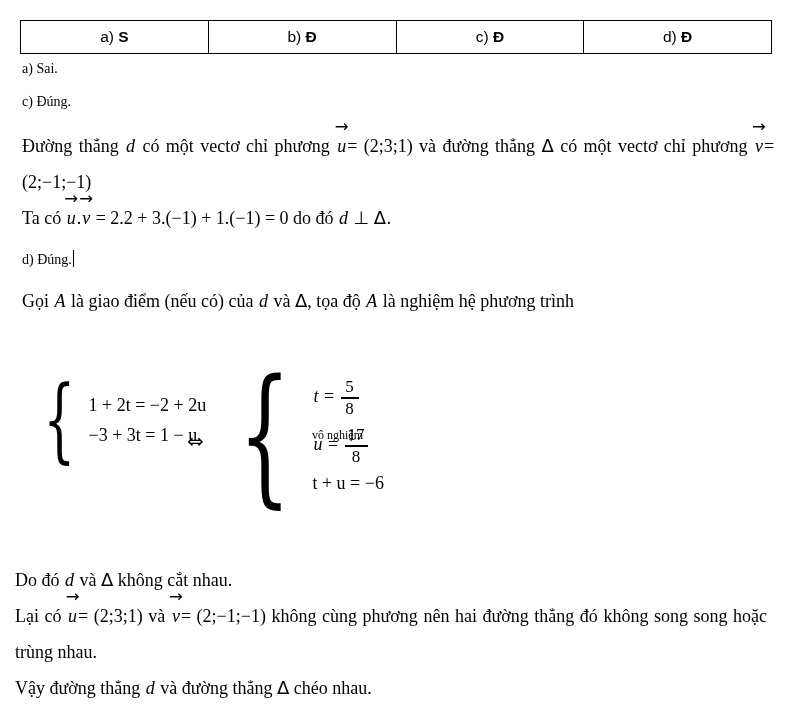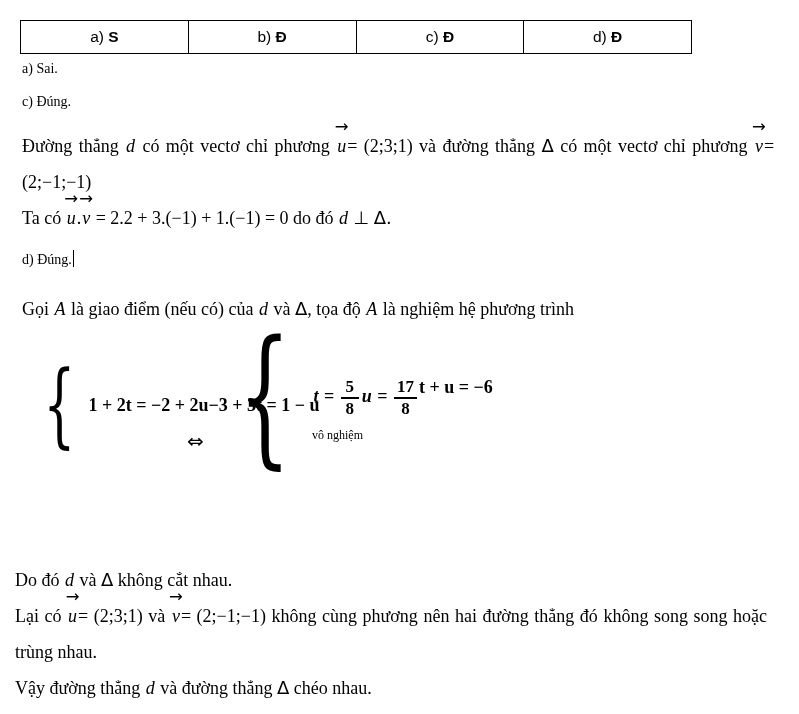--- a/index.html
+++ b/index.html
@@ -14,21 +14,21 @@
     font-family: "Liberation Serif", "DejaVu Serif", serif;
     color: #000000;
     overflow: hidden;
   }
 
   
   .answer-table {
     position: absolute;
     left: 20px;
     top: 20px;
-    width: 672px;
+    width: 752px;
     border-collapse: collapse;
     table-layout: fixed;
   }
   .answer-table td {
     border: 1.6px solid #000;
     height: 32px;
     text-align: center;
     vertical-align: middle;
     font-family: "Liberation Sans", "DejaVu Sans", sans-serif;
     font-size: 15.5px;
@@ -117,24 +117,23 @@
   .brace {
     font-family: "DejaVu Serif", serif;
     font-size: 92px;
     line-height: 0;
     font-weight: 300;
     transform: scaleX(0.55);
     display: inline-block;
   }
   .eqrows {
     display: flex;
-    flex-direction: row;
+    flex-direction: column;
     justify-content: center;
     font-size: 18px;
-    font-weight: bold;
   }
   .eqrow { white-space: nowrap; line-height: 30px; }
 
   .sysA { left: 8px; top: 8px; }
   .iff {
     position: absolute;
     left: 165px;
     top: 47px;
     font-size: 20px;
     font-family: "DejaVu Sans", sans-serif;
@@ -224,21 +223,21 @@
   <div class="mathline">
     <span>Ta có</span>
     <span class="vec"><span class="arw">→</span><span>u</span></span><span>.</span><span class="vec"><span class="arw">→</span><span>v</span></span>
     <span>= 2.2 + 3.(−1) + 1.(−1) = 0</span>
     <span>do đó</span>
     <i class="v">d</i>
     <span class="sym">⊥</span>
     <span class="sym">Δ.</span>
   </div>
 
-  <div class="line" style="margin-top:14px; margin-bottom:24px">
+  <div class="line" style="margin-top:14px; margin-bottom:16px">
     <span>d) Đúng.</span><span class="caret"></span>
   </div>
 
   <div class="para">
     <span>Gọi</span>
     <i class="v">A</i>
     <span>là giao điểm (nếu có) của</span>
     <i class="v">d</i>
     <span>và</span>
     <span class="sym">Δ</span><span>, tọa độ</span>

